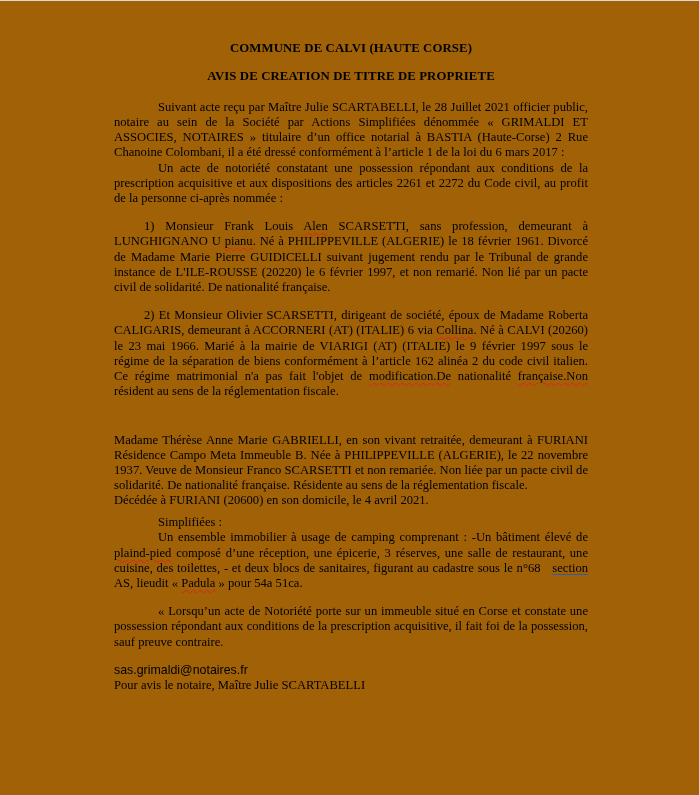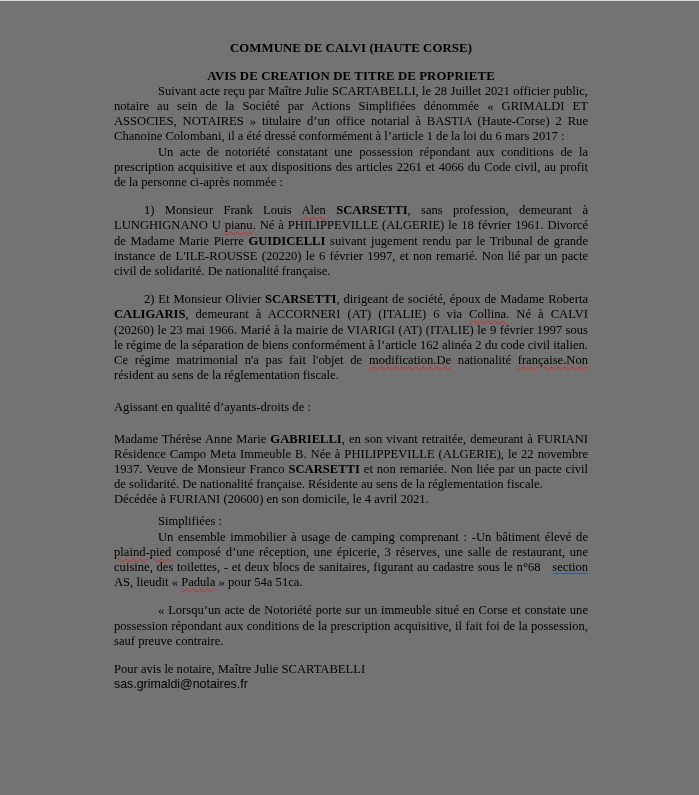--- a/index.html
+++ b/index.html
@@ -5,45 +5,45 @@
   html,body{margin:0;padding:0;background:#ffffff;}
   body{
     width:699px;height:795px;
     font-family:"Liberation Serif","DejaVu Serif",serif;
     color:#000;
     position:relative;
     overflow:hidden;
   }
   .page{
     position:absolute;inset:0;
-    background:#737373;
+    background:#a16207;
     border-top:1px solid #d8d8d8;
     box-sizing:border-box;
   }
   .content{
     position:absolute;
     left:114px; top:40px; width:474px;
     font-size:12.6px;
     line-height:15.1px;
   }
   .title{
     text-align:center;
     font-weight:bold;
     letter-spacing:.1px;
     font-size:12.8px;
   }
   .title.t1{margin-bottom:13px;}
-  .title.t2{}
+  .title.t2{margin-bottom:16px;}
   p{margin:0;text-align:justify;text-justify:inter-word;}
   .ind{text-indent:44px;}
   .ind-sm{text-indent:30px;}
   .gap{height:13.5px;}
   .gap-sm{height:7px;}
   .gap-lg{height:17px;}
-  b,.nm{font-weight:bold;}
+  b,.nm{font-weight:normal;}
   .it{}
   .sq-red{
     text-decoration-line:underline;
     text-decoration-style:wavy;
     text-decoration-color:#e02020;
     text-decoration-thickness:1px;
     text-underline-offset:1.5px;
   }
   .ul-blue{
     text-decoration-line:underline;
@@ -63,47 +63,46 @@
 </head>
 <body>
 
 <div class="page">
   <div class="content">
 
     <div class="title t1">COMMUNE DE CALVI (HAUTE CORSE)</div>
     <div class="title t2">AVIS DE CREATION DE TITRE DE PROPRIETE</div>
 
     <p class="ind">Suivant acte reçu par Maître Julie SCARTABELLI, le 28 Juillet 2021 officier public, notaire au sein de la Société par Actions Simplifiées dénommée « GRIMALDI ET ASSOCIES, NOTAIRES » titulaire d’un office notarial à BASTIA (Haute-Corse) 2 Rue Chanoine Colombani, il a été dressé conformément à l’article 1 de la loi du 6 mars 2017 :</p>
-    <p class="ind">Un acte de notoriété constatant une possession répondant aux conditions de la prescription acquisitive et aux dispositions des articles 2261 et 4066 du Code civil, au profit de la personne ci-après nommée :</p>
+    <p class="ind">Un acte de notoriété constatant une possession répondant aux conditions de la prescription acquisitive et aux dispositions des articles 2261 et 2272 du Code civil, au profit de la personne ci-après nommée :</p>
 
     <div class="gap"></div>
 
     <p class="ind-sm"><span>1) </span><span>Monsieur Frank Louis </span><span class="sq-red">Alen</span><span> </span><span class="nm">SCARSETTI</span><span>, sans profession, demeurant à LUNGHIGNANO U </span><span class="sq-red">pianu</span><span>.  Né à PHILIPPEVILLE (ALGERIE) le 18 février 1961. Divorcé de Madame Marie Pierre </span><span class="nm">GUIDICELLI</span><span> suivant jugement rendu par le Tribunal de grande instance de L'ILE-ROUSSE (20220) le 6 février 1997, et non remarié. Non lié par un pacte civil de solidarité. De nationalité française.</span></p>
 
     <div class="gap"></div>
 
     <p class="ind-sm"><span>2) </span><span>Et Monsieur Olivier </span><span class="nm">SCARSETTI</span><span>, dirigeant de société, époux de Madame Roberta </span><span class="nm">CALIGARIS</span><span>, demeurant à ACCORNERI (AT) (ITALIE) 6 via </span><span class="sq-red">Collina</span><span>. Né à CALVI (20260) le 23 mai 1966. Marié à la mairie de VIARIGI (AT) (ITALIE) le 9 février 1997 sous le régime de la séparation de biens conformément à l’article 162 alinéa 2 du code civil italien. Ce régime matrimonial n'a pas fait l'objet de </span><span class="sq-red">modification.De</span><span> nationalité </span><span class="sq-red">française.Non</span><span> résident au sens de la réglementation fiscale.</span></p>
 
     <div class="gap-lg"></div>
 
-    <p class="leftblock">Agissant en qualité d’ayants-droits de :</p>
 
     <div class="gap-lg"></div>
 
     <p><span>Madame Thérèse Anne Marie </span><span class="nm">GABRIELLI</span><span>, en son vivant retraitée, demeurant à FURIANI Résidence Campo Meta Immeuble B. Née à PHILIPPEVILLE (ALGERIE), le 22 novembre 1937. Veuve de Monsieur Franco </span><span class="nm">SCARSETTI</span><span> et non remariée. Non liée par un pacte civil de solidarité. De nationalité française. Résidente au sens de la réglementation fiscale.</span></p>
     <p class="leftblock">Décédée à FURIANI (20600) en son domicile, le 4 avril 2021.</p>
 
     <div class="gap-sm"></div>
 
     <p class="ind">Simplifiées :</p>
     <p class="ind"><span>Un ensemble immobilier à usage de camping comprenant : -Un bâtiment élevé de </span><span class="sq-red">plaind-pied</span><span> composé d’une réception, une épicerie, 3 réserves, une salle de restaurant, une cuisine, des toilettes, - et deux blocs de sanitaires, figurant au cadastre sous le n°68 </span><span class="ul-blue">section</span><span> AS, lieudit « </span><span class="sq-red">Padula</span><span> » pour 54a 51ca.</span></p>
 
     <div class="gap"></div>
 
     <p class="ind it">« Lorsqu’un acte de Notoriété porte sur un immeuble situé en Corse et constate une possession répondant aux conditions de la prescription acquisitive, il fait foi de la possession, sauf preuve contraire.</p>
 
     <div class="gap"></div>
 
+    <p class="leftblock email">sas.grimaldi@notaires.fr</p>
     <p class="leftblock">Pour avis le notaire, Maître Julie SCARTABELLI</p>
-    <p class="leftblock email">sas.grimaldi@notaires.fr</p>
 
   </div>
 </div>
 
 </body></html>

